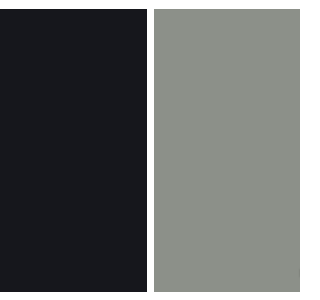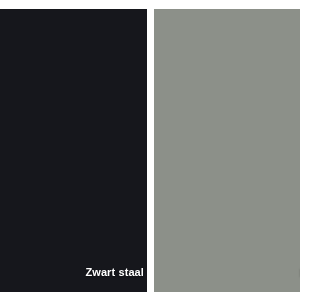--- a/index.html
+++ b/index.html
@@ -70,21 +70,20 @@
 </style>
 </head>
 <body>
 
 <div class="swatch-gallery">
 
   <div class="swatch-row">
 
     <div class="swatch-card first">
       <div class="swatch-fill" style="background:#16171c"></div>
-      <div class="swatch-caption">Zwart staal</div>
     </div>
 
     <div class="swatch-card second">
       <div class="swatch-fill" style="background:#8c9089"></div>
       <div class="swatch-caption">Mist</div>
     </div>
 
   </div>
 
 </div>

